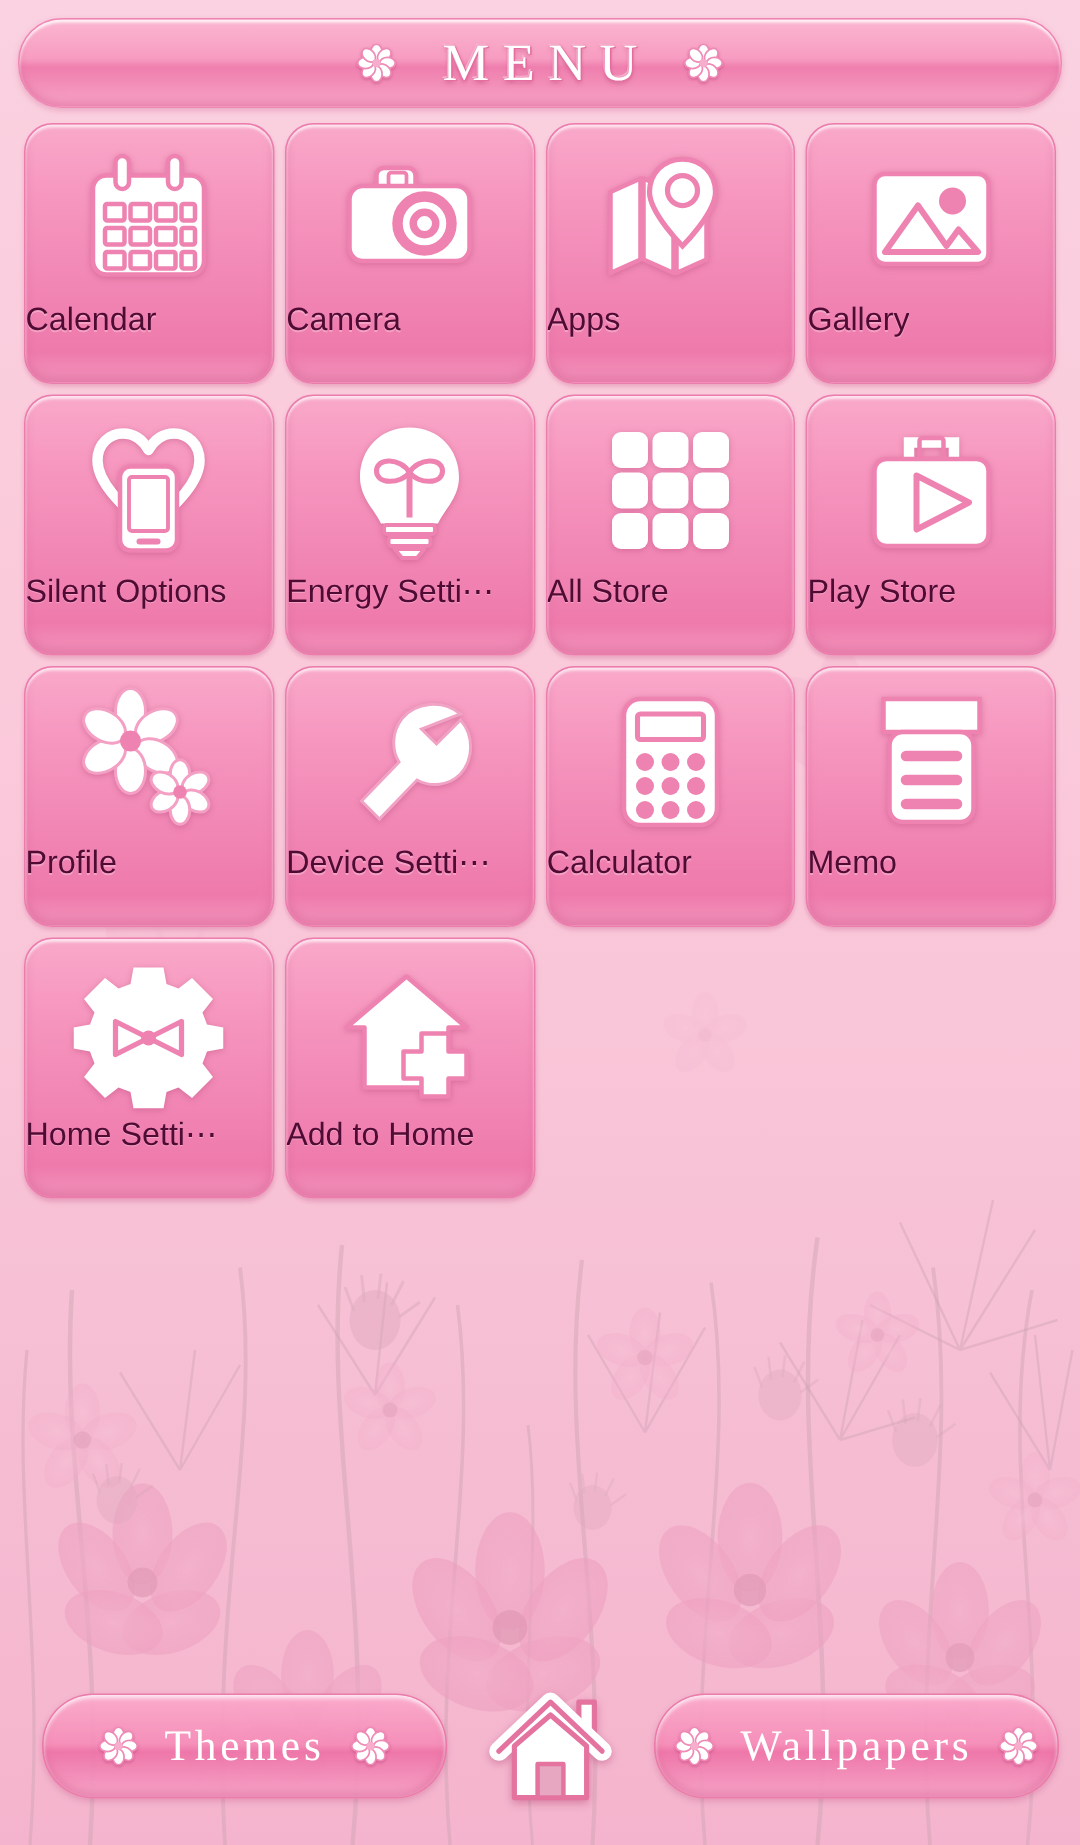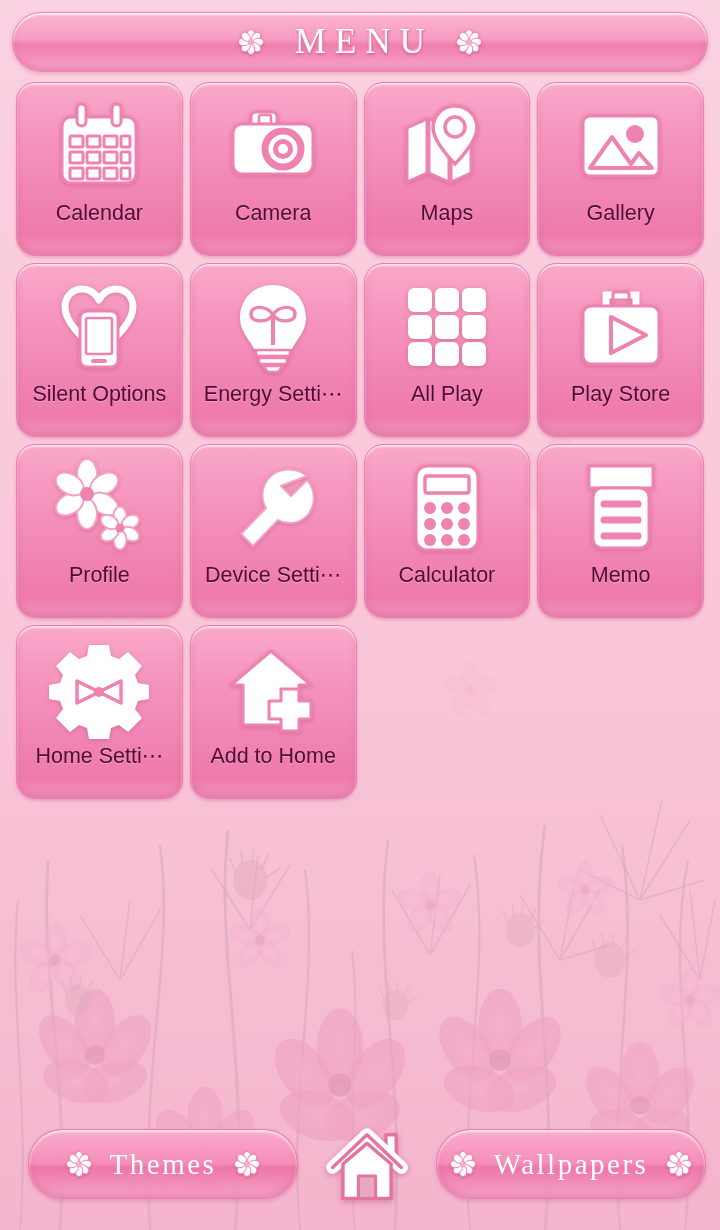--- a/index.html
+++ b/index.html
@@ -46,21 +46,21 @@
     display:grid;grid-template-columns:repeat(4,1fr);
     gap:7px 7px;
   }
   .tile{
     position:relative;height:172px;border-radius:19px;
     background:linear-gradient(180deg,#f9a9ca 0%,#f79ac1 22%,#f186b4 62%,#ee7aab 88%,#f394bc 100%);
     border:1px solid #ec7cac;
     box-shadow:inset 0 2px 2px rgba(255,255,255,.72),
                inset 0 -4px 6px rgba(208,88,140,.40),
                0 2px 3px rgba(190,72,122,.28);
-    display:flex;flex-direction:column;align-items:center;justify-content:flex-start;
+    display:flex;flex-direction:column;align-items:flex-start;justify-content:flex-start;
     overflow:hidden;
   }
   .tile-icon{
     height:120px;width:100%;display:flex;align-items:center;justify-content:center;
     padding-top:6px;box-sizing:border-box;
   }
   .tile-icon svg{display:block;filter:drop-shadow(0 1px 2px rgba(176,64,112,.40));}
   .tile-label{
     font-size:21.5px;color:#4f0b33;line-height:1;
     white-space:nowrap;max-width:96%;overflow:hidden;
@@ -272,21 +272,21 @@
     <div class="tile">
       <div class="tile-icon">
         <svg width="100" height="100" viewBox="0 0 100 100">
           <path d="M10 32 L30 23 L30 77 L10 86 Z" fill="#ffffff" stroke="#ee82b0" stroke-width="3" stroke-linejoin="round"></path>
           <path d="M32 23 L52 32 L52 86 L32 77 Z" fill="#ffffff" stroke="#ee82b0" stroke-width="3" stroke-linejoin="round"></path>
           <path d="M54 32 L74 23 L74 77 L54 86 Z" fill="#ffffff" stroke="#ee82b0" stroke-width="3" stroke-linejoin="round"></path>
           <path d="M58 10 C 45 10 36 20 36 32 C 36 46 58 68 58 68 C 58 68 80 46 80 32 C 80 20 71 10 58 10 Z" fill="#ffffff" stroke="#ee82b0" stroke-width="3.5"></path>
           <circle cx="58" cy="31" r="10" fill="none" stroke="#ee82b0" stroke-width="3.5"></circle>
         </svg>
       </div>
-      <div class="tile-label">Maps</div>
+      <div class="tile-label">Apps</div>
     </div>
 
     <div class="tile">
       <div class="tile-icon">
         <svg width="100" height="100" viewBox="0 0 100 100">
           <rect x="12" y="20" width="76" height="60" rx="7" fill="#ffffff" stroke="#ee82b0" stroke-width="3"></rect>
           <circle cx="64" cy="38" r="9" fill="#ee82b0"></circle>
           <path d="M19 72 L41 41 L60 68 L68 57 L81 72 Z" fill="#ffffff" stroke="#ee82b0" stroke-width="4" stroke-linejoin="round"></path>
         </svg>
       </div>
@@ -331,21 +331,21 @@
             <rect x="65" y="11" width="24" height="24" rx="6"></rect>
             <rect x="11" y="38" width="24" height="24" rx="6"></rect>
             <rect x="38" y="38" width="24" height="24" rx="6"></rect>
             <rect x="65" y="38" width="24" height="24" rx="6"></rect>
             <rect x="11" y="65" width="24" height="24" rx="6"></rect>
             <rect x="38" y="65" width="24" height="24" rx="6"></rect>
             <rect x="65" y="65" width="24" height="24" rx="6"></rect>
           </g>
         </svg>
       </div>
-      <div class="tile-label">All Play</div>
+      <div class="tile-label">All Store</div>
     </div>
 
     <div class="tile">
       <div class="tile-icon">
         <svg width="100" height="100" viewBox="0 0 100 100">
           <path d="M35 32 L35 18 L65 18 L65 32" fill="none" stroke="#ffffff" stroke-width="7"></path>
           <rect x="42" y="15" width="16" height="14" rx="2" fill="none" stroke="#ee82b0" stroke-width="3"></rect>
           <rect x="12" y="29" width="76" height="58" rx="8" fill="#ffffff" stroke="#ee82b0" stroke-width="3"></rect>
           <path d="M40 40 L75 58 L40 76 Z" fill="none" stroke="#ee82b0" stroke-width="4" stroke-linejoin="round"></path>
         </svg>

